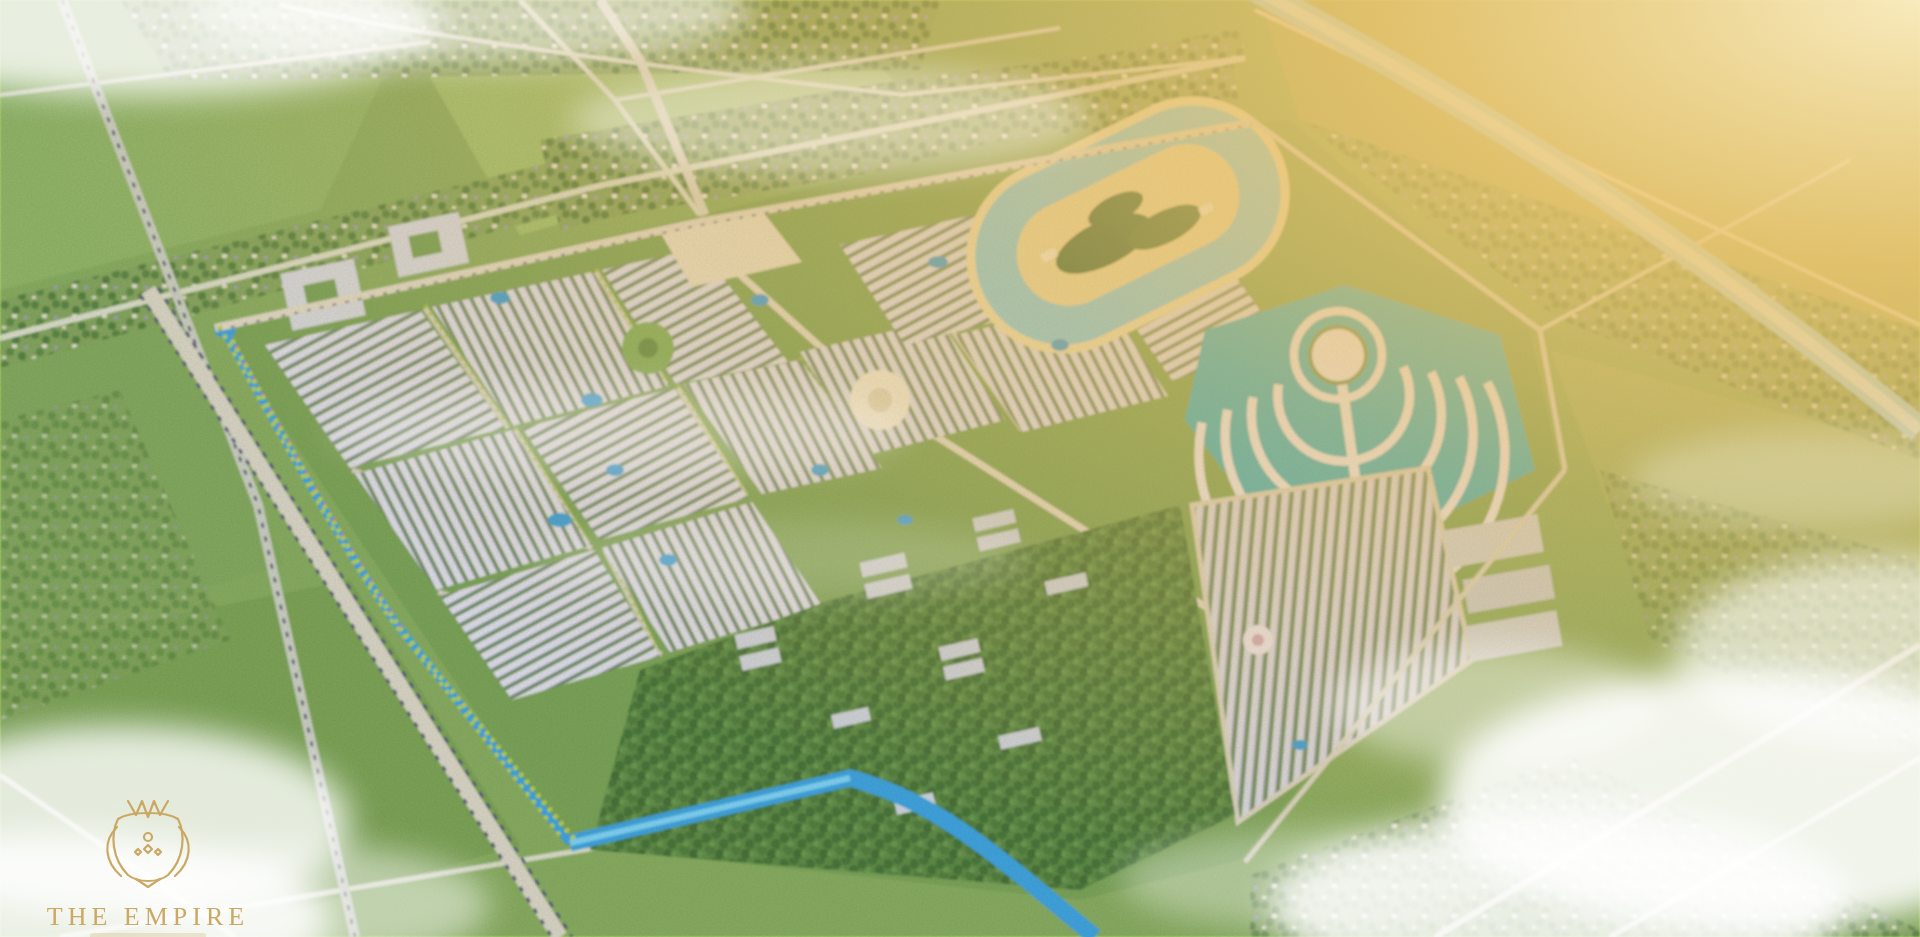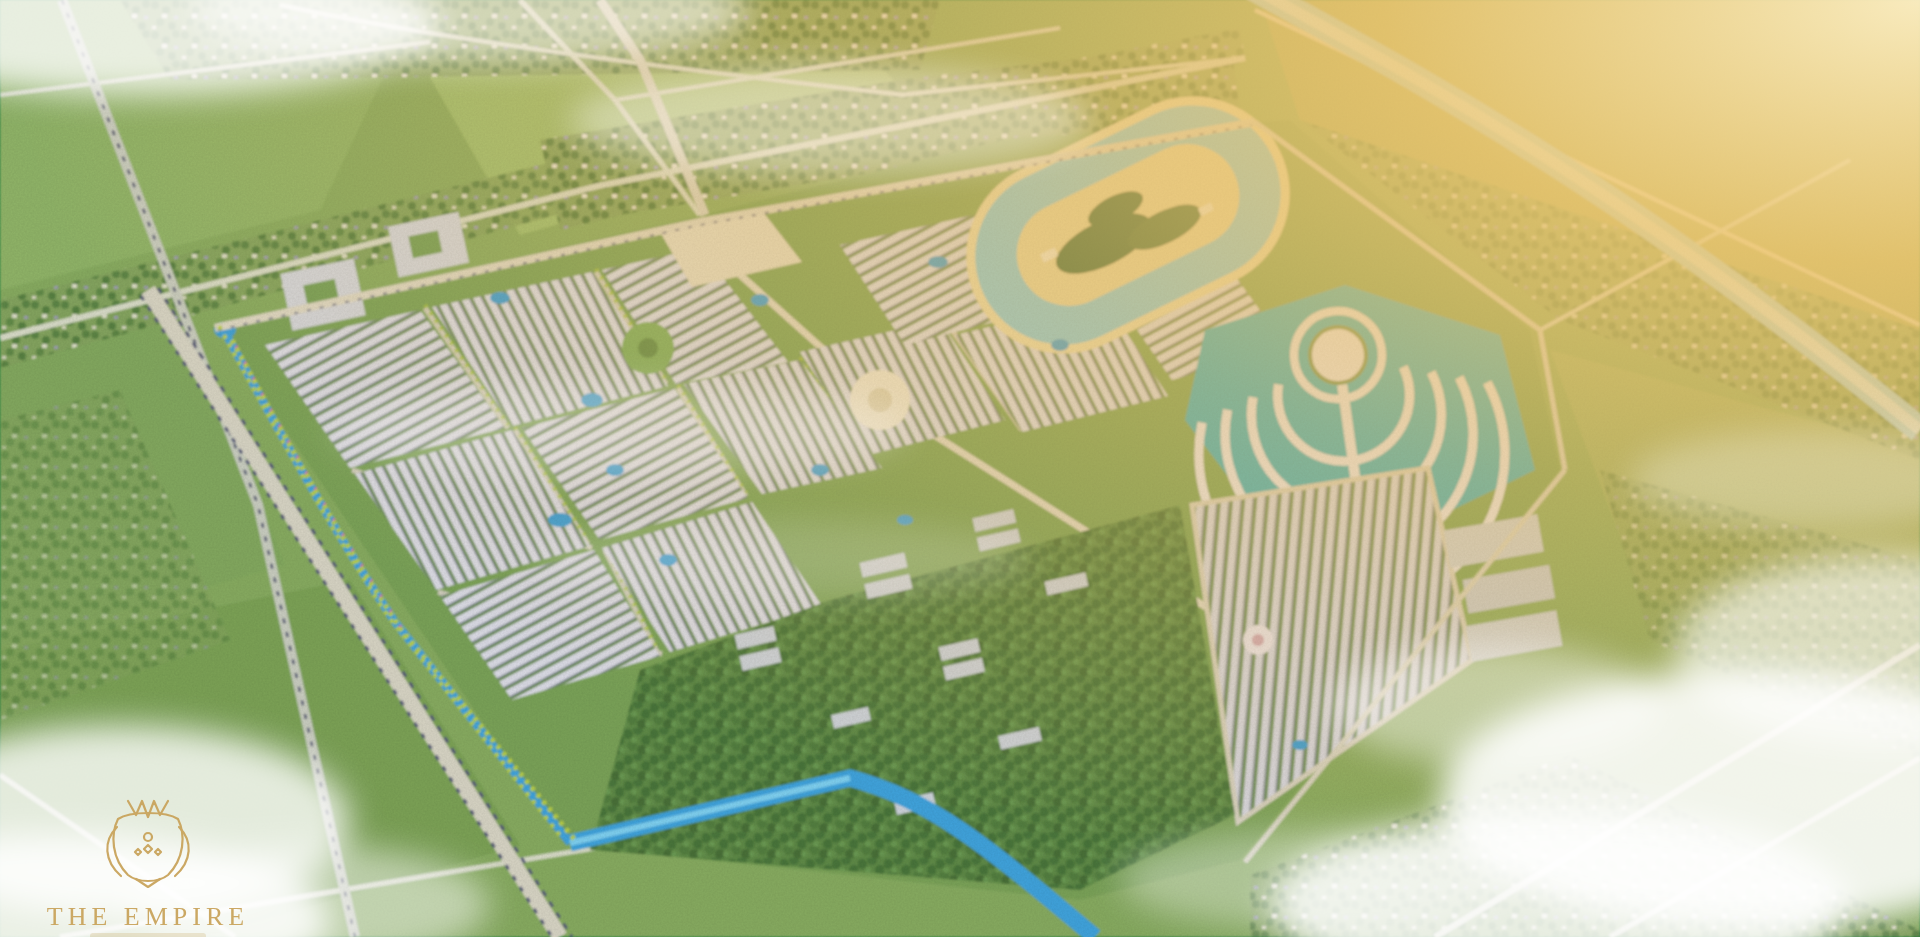--- a/index.html
+++ b/index.html
@@ -1,16 +1,16 @@
 <!DOCTYPE html>
 <html><head>
 <meta charset="utf-8">
 <style>
   html,body{margin:0;padding:0;background:#1c1c1c;}
-  .stage{position:relative;width:1920px;height:937px;overflow:hidden;background:#15803d;
+  .stage{position:relative;width:1920px;height:937px;overflow:hidden;background:#bef264;
          font-family:"Liberation Serif", serif;}
   .stage svg{display:block;position:absolute;left:0;top:0;}
   text{font-family:"Liberation Serif", serif;}
 </style>
 </head>
 <body>
 
 <div class="stage">
 <svg width="1920" height="937" viewBox="0 0 1920 937" xmlns="http://www.w3.org/2000/svg">
   <defs>

